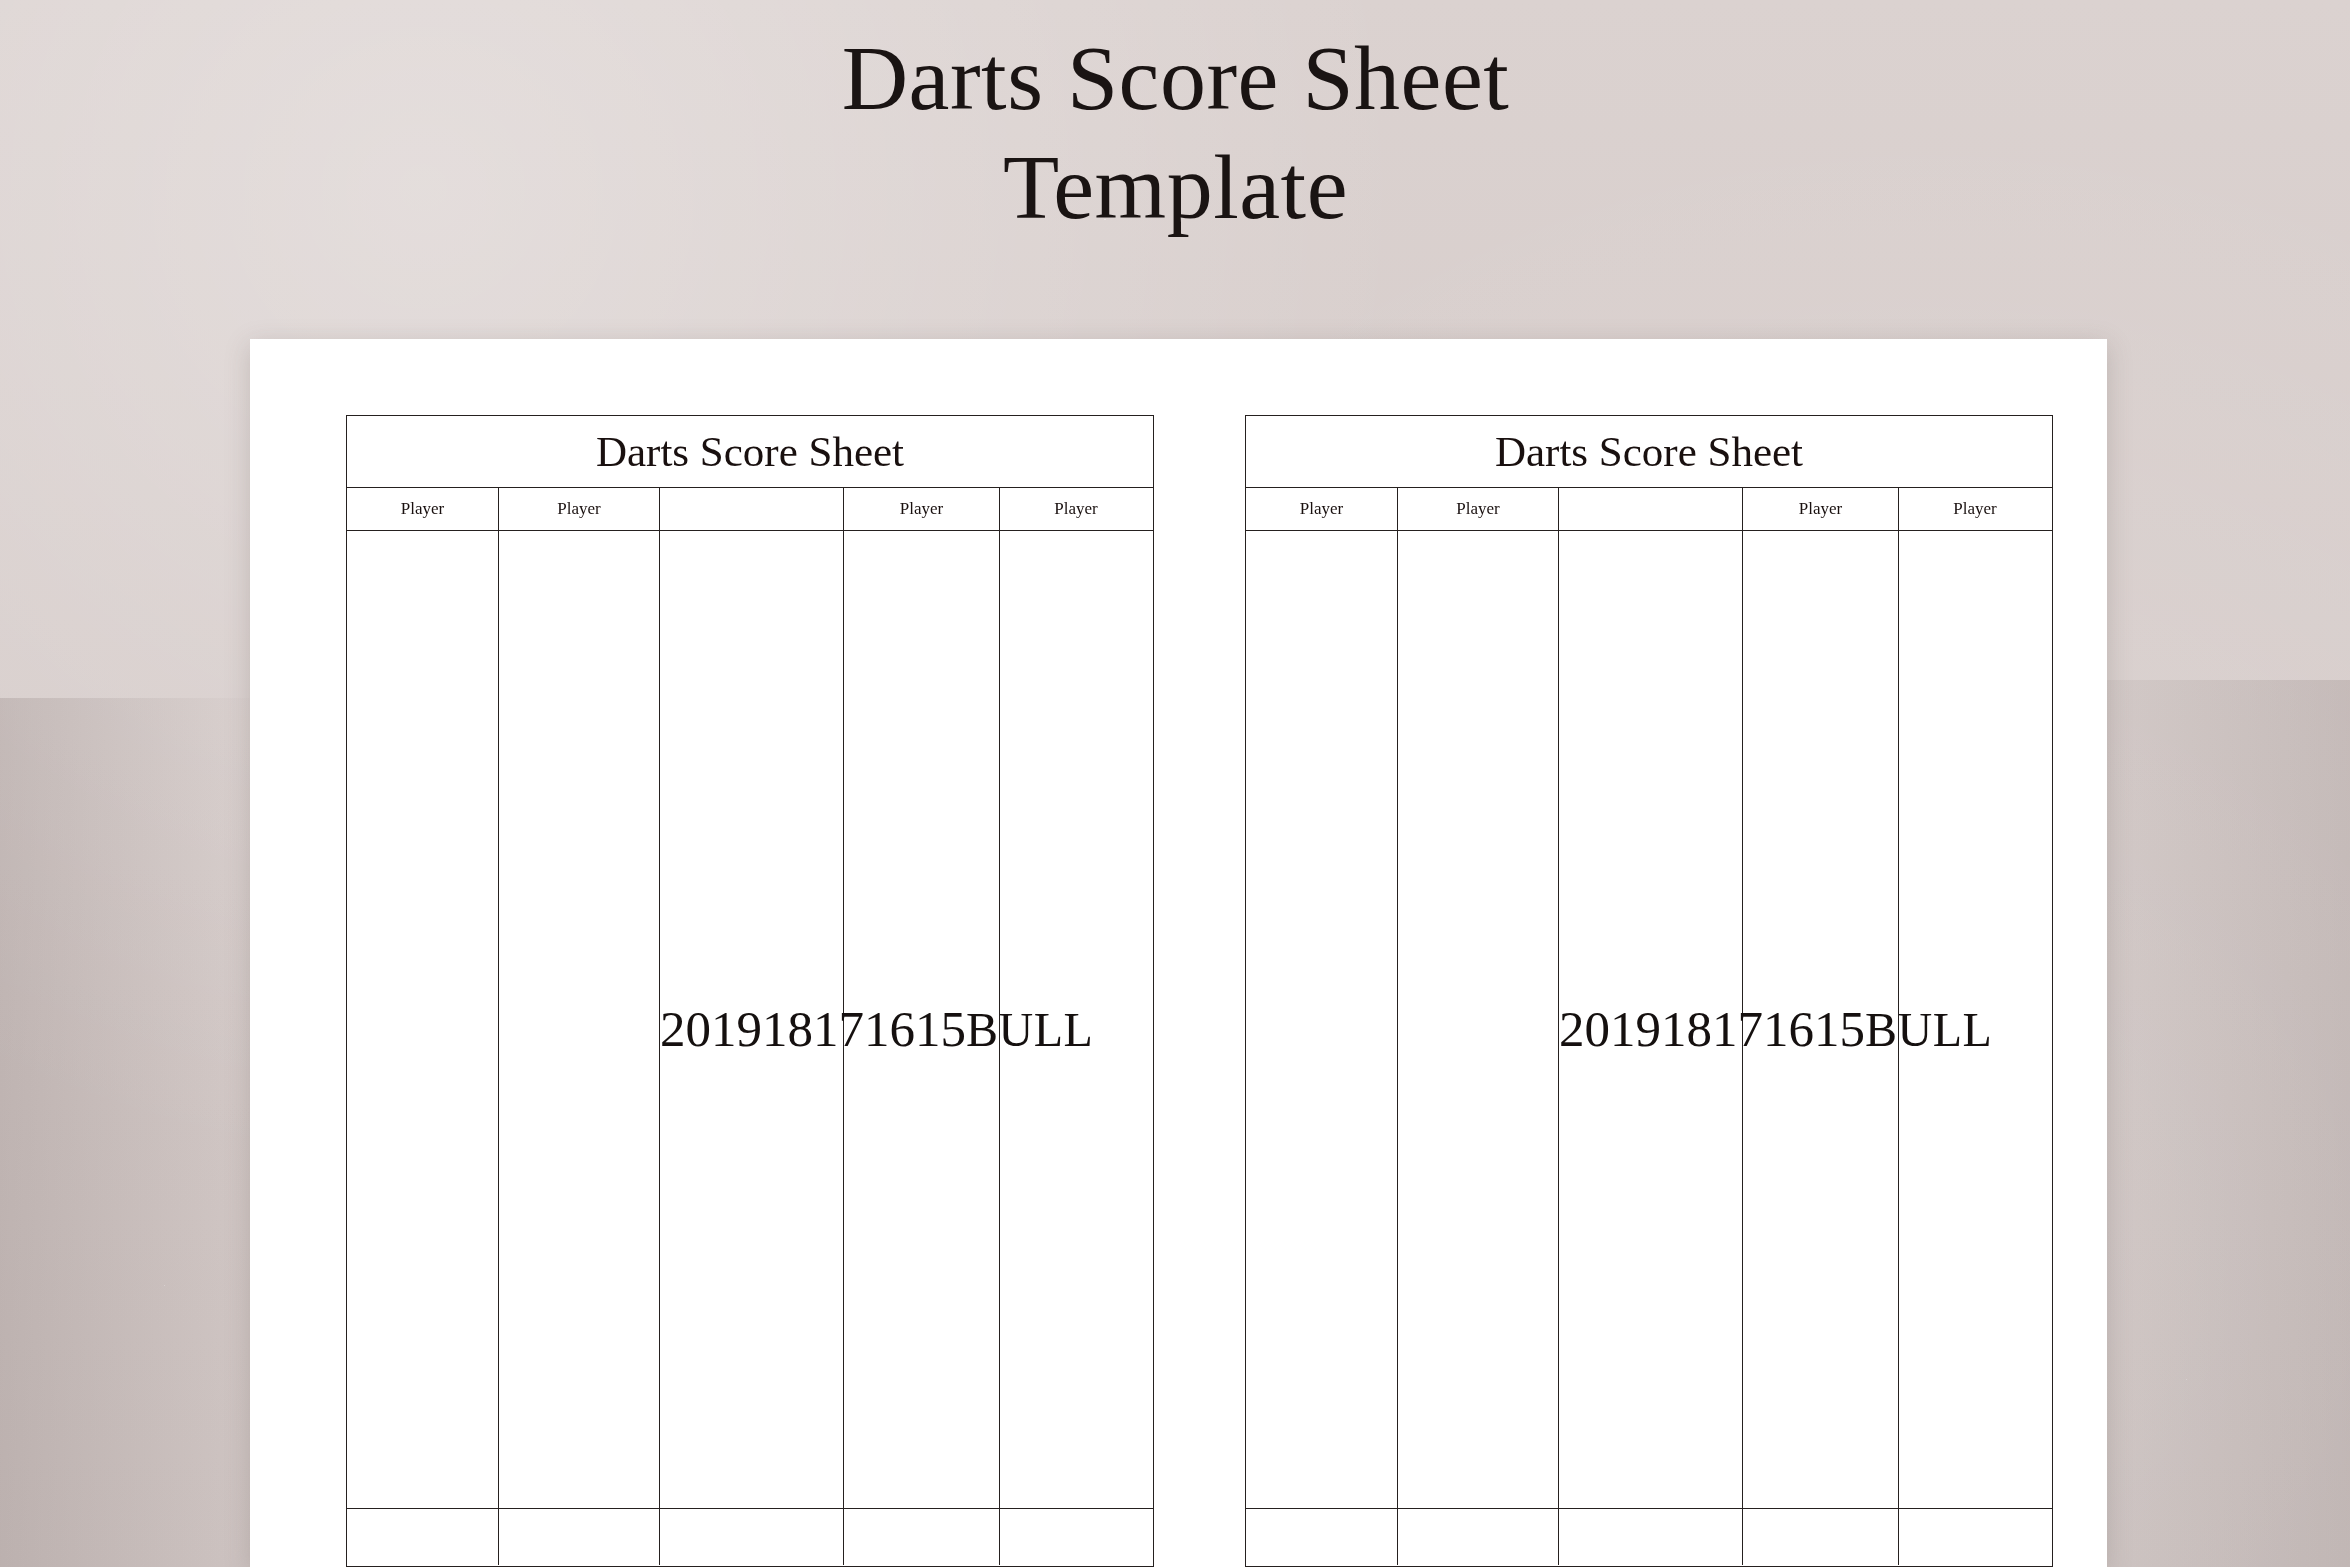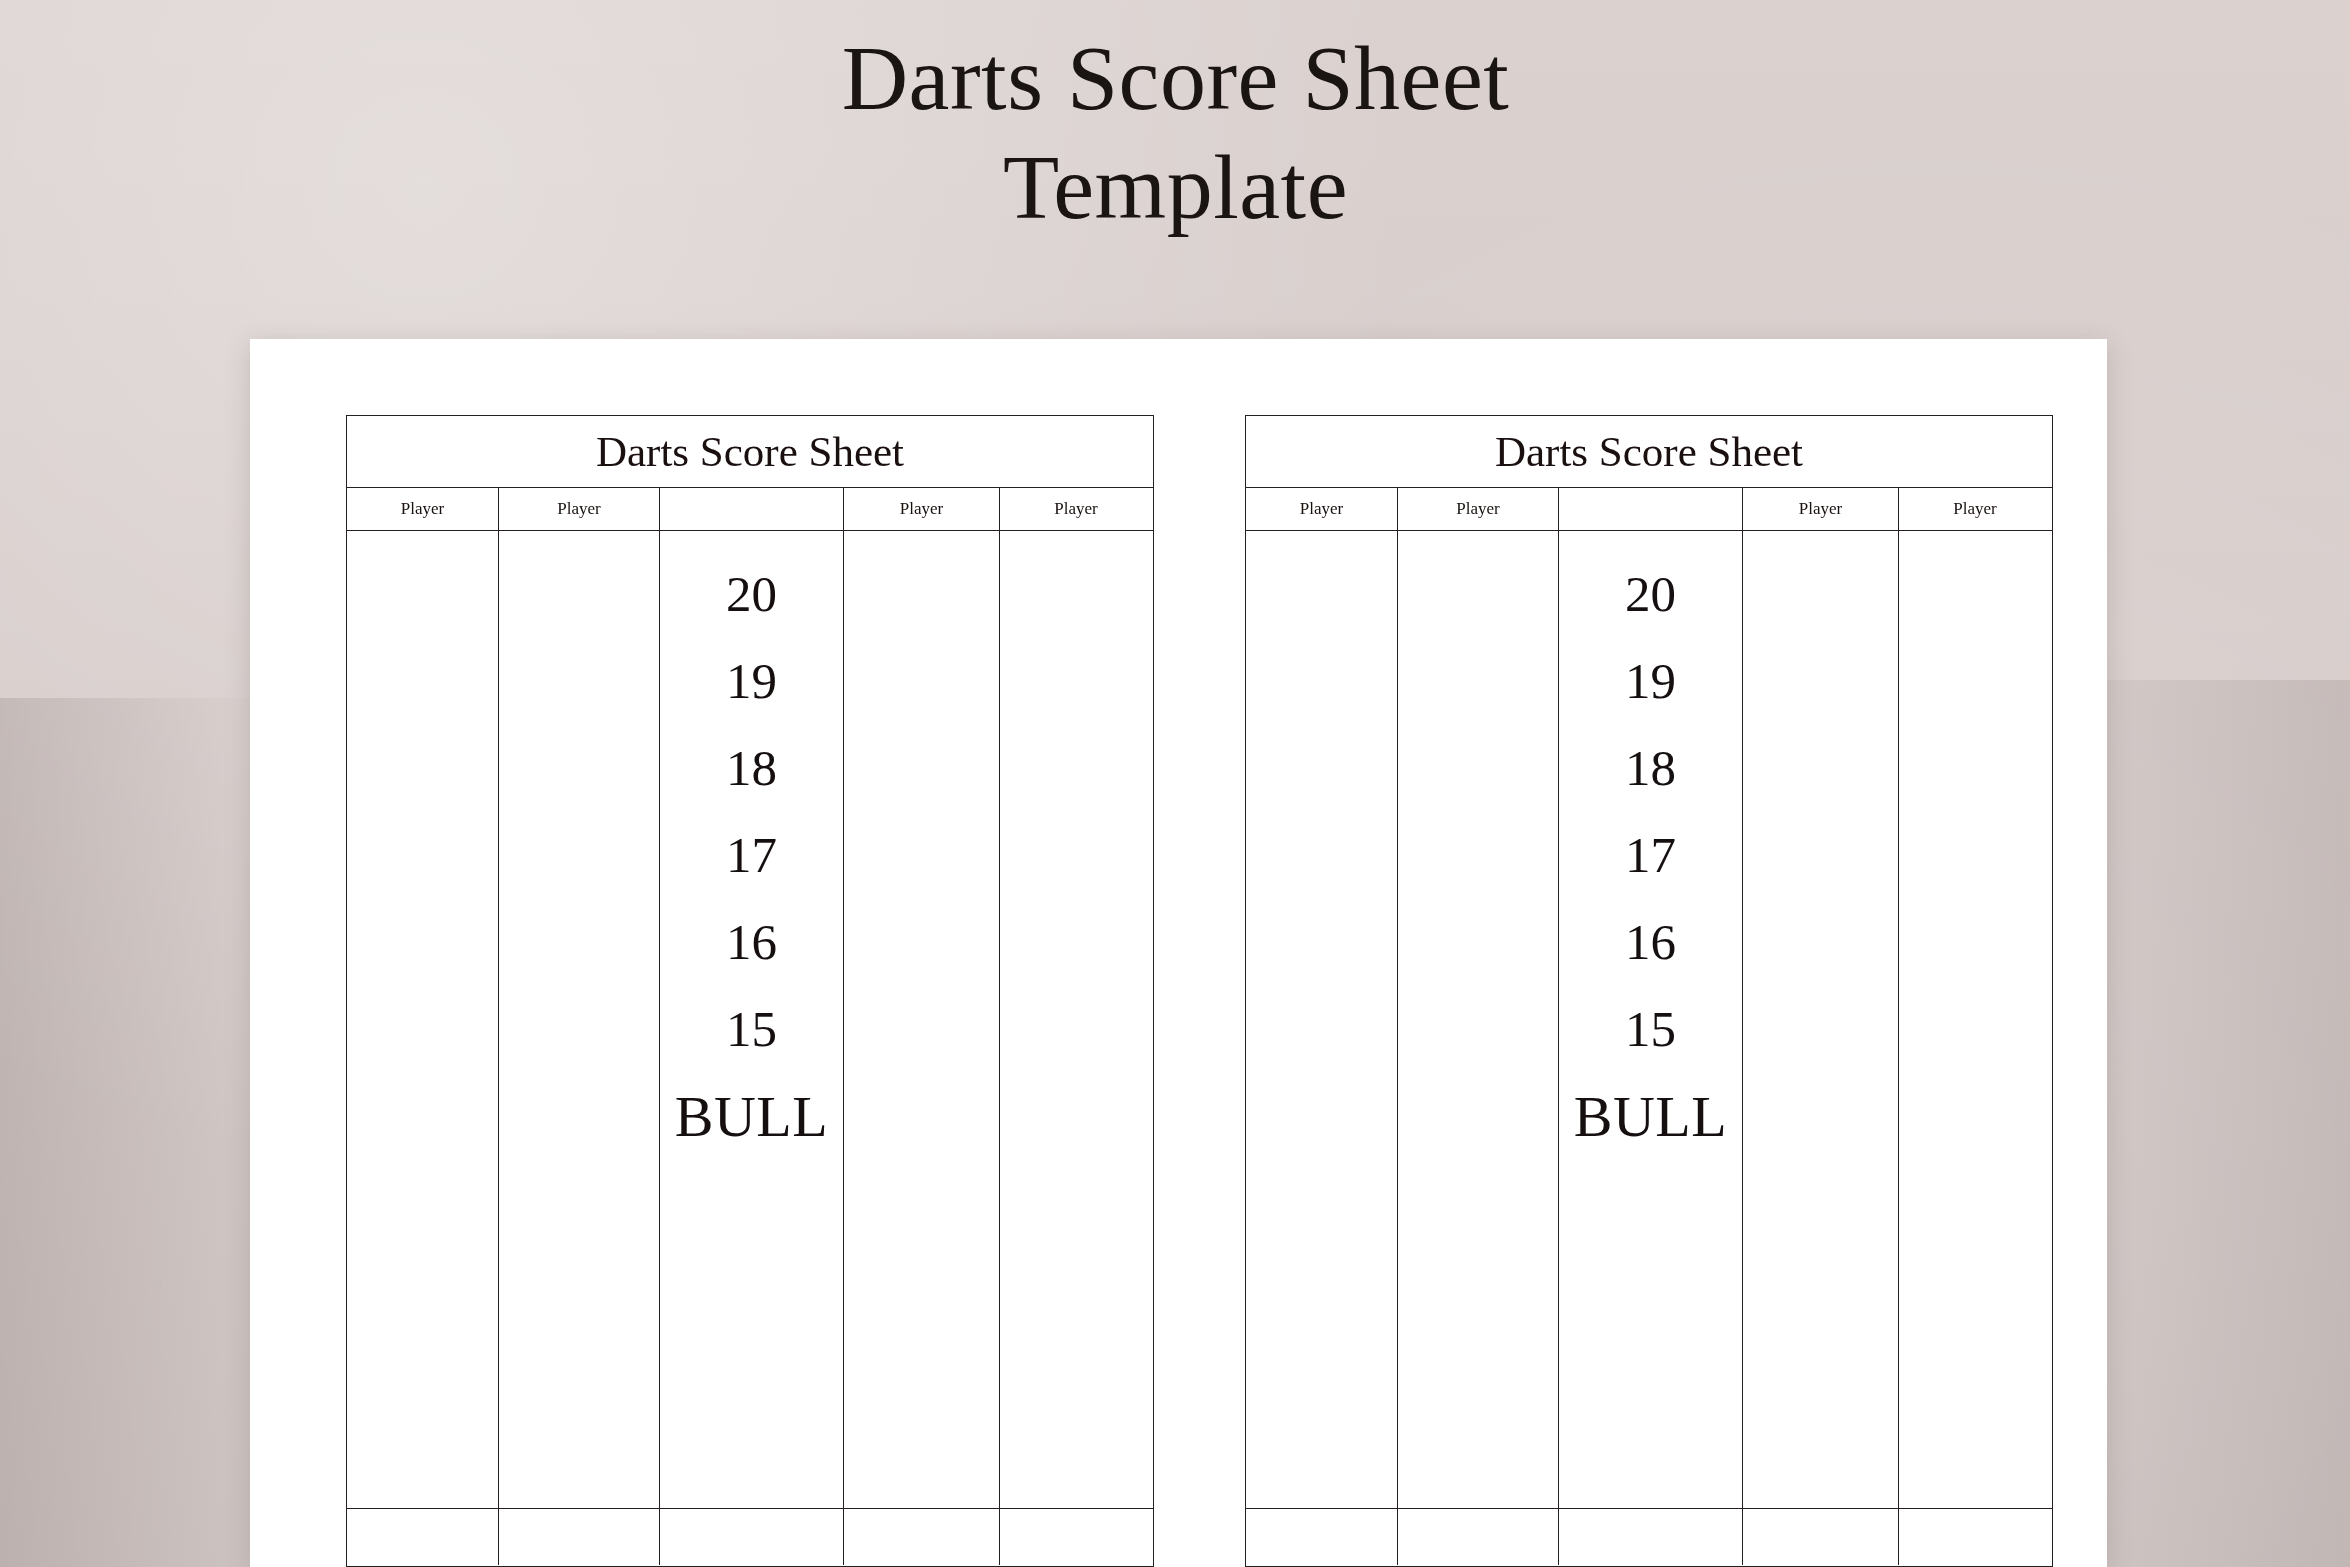--- a/index.html
+++ b/index.html
@@ -138,37 +138,36 @@
     height: 977px;
   }
   .body-row .col {
     border-right: 1.8px solid #25201f;
     box-sizing: border-box;
   }
   .body-row .col:last-child { border-right: none; }
 
   .numbers {
     display: flex;
-    flex-direction: column;
     align-items: center;
     justify-content: flex-start;
     padding-top: 20px;
     box-sizing: border-box;
   }
   .numbers .num {
     font-size: 51px;
     color: #15100f;
     line-height: 1;
     height: 87px;
     display: flex;
     align-items: center;
     justify-content: center;
   }
   .numbers .num.bull {
-    font-size: 58px;
+    font-size: 48px;
     letter-spacing: 0.5px;
   }
 
   .footer-row {
     display: flex;
     height: 57px;
     border-top: 1.8px solid #25201f;
     box-sizing: border-box;
   }
   .footer-row .col {

